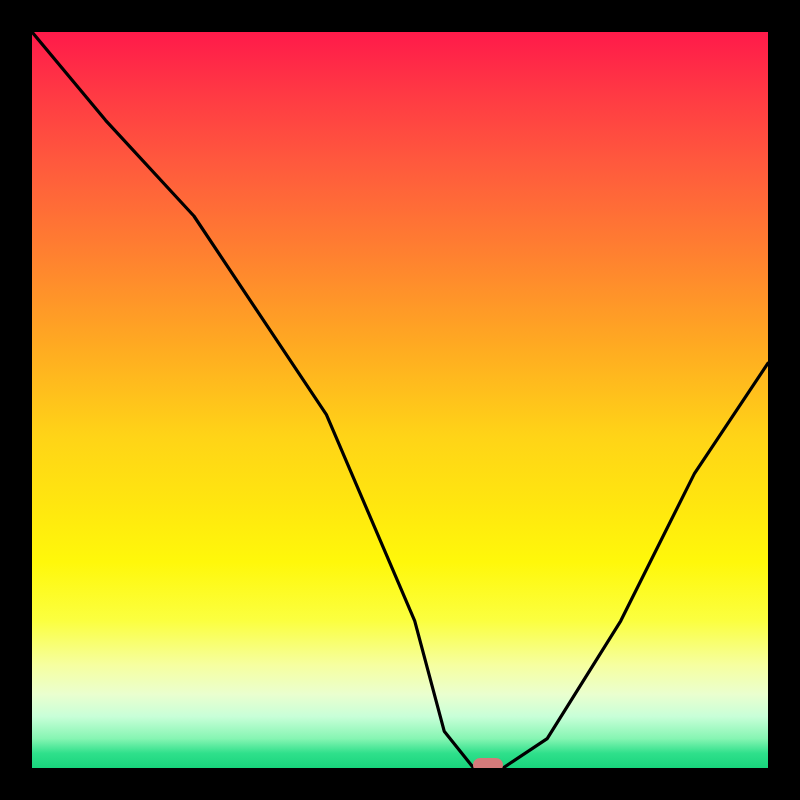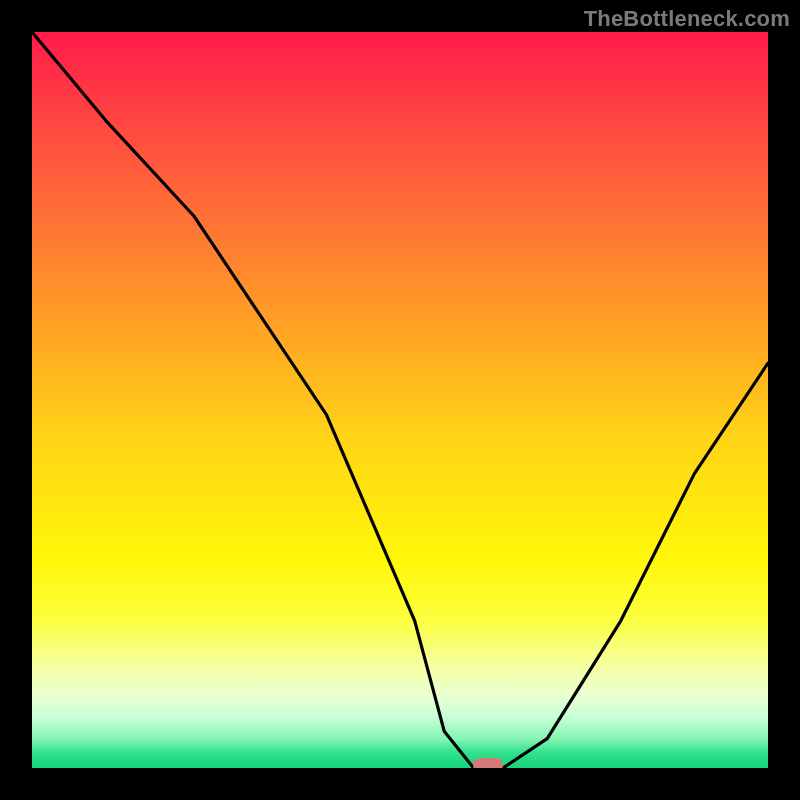--- a/index.html
+++ b/index.html
@@ -69,21 +69,20 @@
     height: 14px;
     border-radius: 7px;
     background: #d47a7a;
     transform: translate(-50%, -50%);
   }
 </style>
 </head>
 <body>
 
 <div class="frame">
-  <div class="watermark">TheBottleneck.com</div>
 
   <div class="plot">
     <div class="gradient"></div>
 
     <svg class="curve" viewBox="0 0 736 736" preserveAspectRatio="none">
       <path fill="none" stroke="#000" stroke-width="3.2" stroke-linejoin="round" stroke-linecap="round" d="M0.0 0.0 L73.6 88.3 L161.9 184.0 L294.4 382.7 L382.7 588.8 L412.2 699.2 L441.6 736.0 L471.0 736.0 L515.2 706.6 L588.8 588.8 L662.4 441.6 L736.0 331.2"></path>
     </svg>
 
     <div class="marker" style="left:456.3px;top:733.0px;"></div>
   </div>

